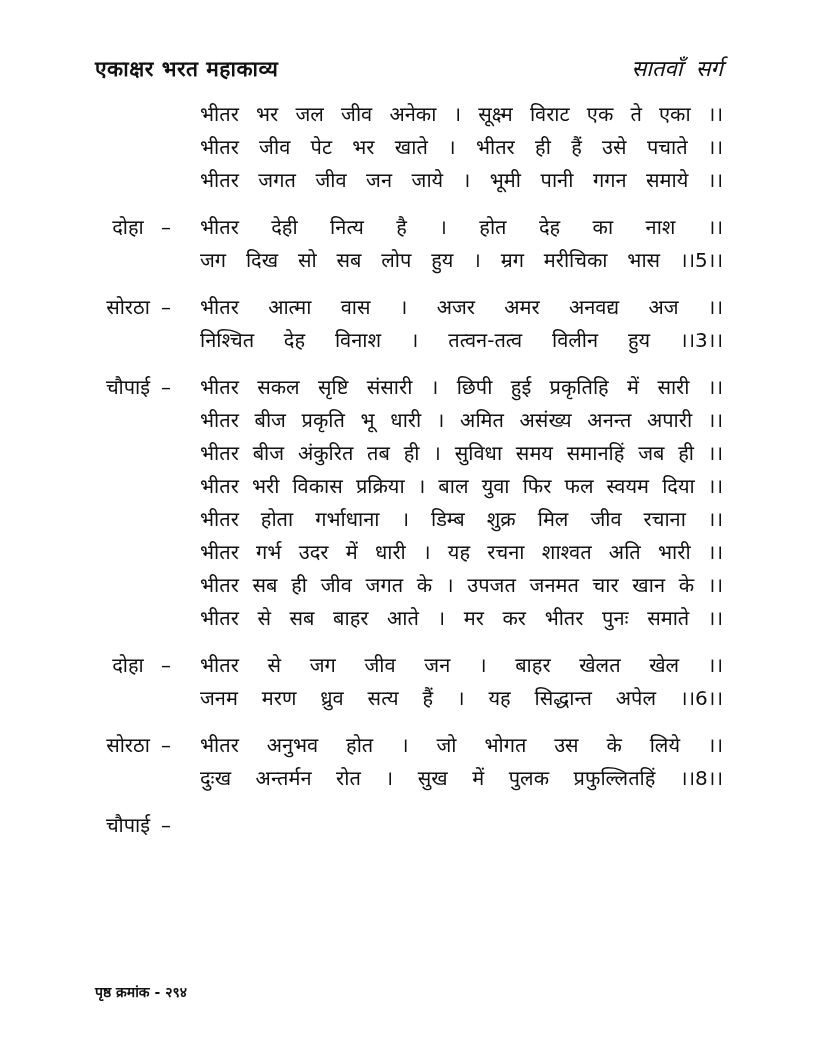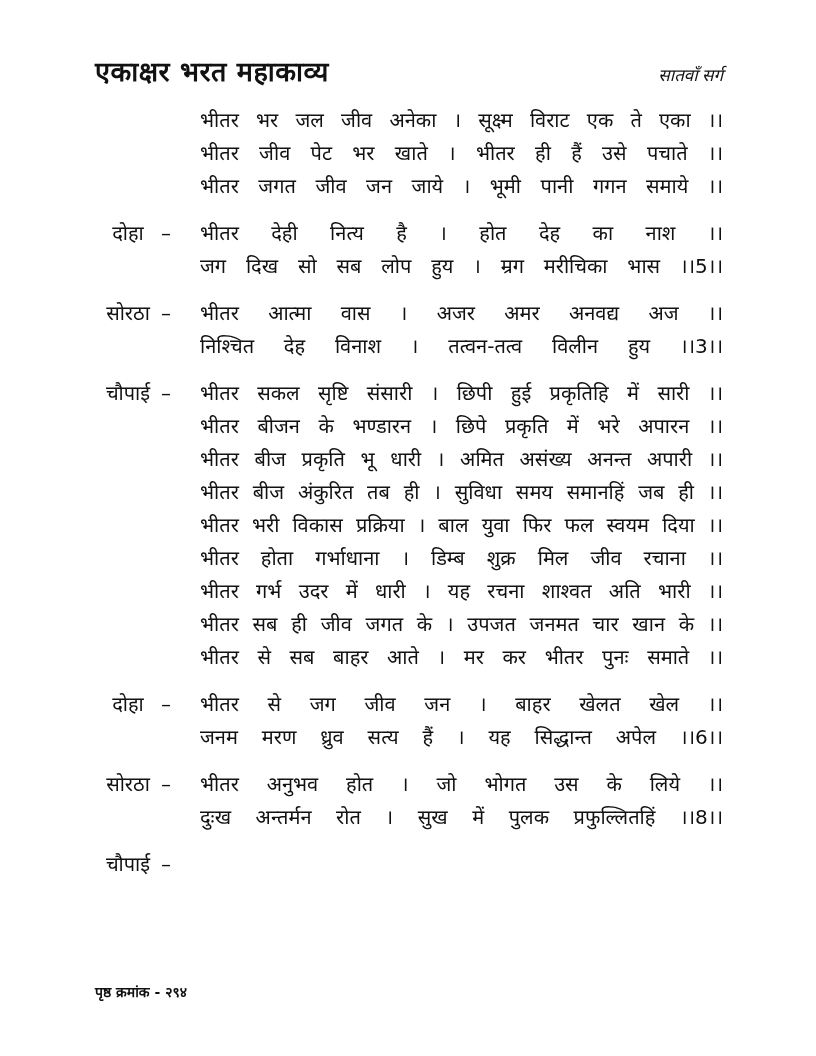--- a/index.html
+++ b/index.html
@@ -21,29 +21,29 @@
     left: 95px;
     width: 628px;
   }
   .page-header {
     display: flex;
     justify-content: space-between;
     align-items: baseline;
     margin-bottom: 15px;
   }
   .page-title {
-    font-size: 27px;
+    font-size: 21px;
     font-weight: 800;
     letter-spacing: 0.5px;
     white-space: nowrap;
   }
   .chapter-title {
-    font-size: 17px;
+    font-size: 22px;
     font-style: italic;
-    font-family: Liberation Serif, serif;
+    font-family: Liberation Mono, monospace;
     white-space: nowrap;
   }
   .stanza {
     display: flex;
     margin-bottom: 14px;
   }
   .stanza-label {
     width: 66px;
     flex-shrink: 0;
     font-size: 20px;
@@ -111,21 +111,20 @@
       <div class="verse-line">भीतर आत्मा वास । अजर अमर अनवद्य अज ।।</div>
       <div class="verse-line">निश्चित देह विनाश । तत्वन-तत्व विलीन हुय ।।3।।</div>
     </div>
   </div>
 
   <div class="stanza">
     <div class="stanza-label">चौपाई</div>
     <div class="stanza-dash">–</div>
     <div class="verses">
       <div class="verse-line">भीतर सकल सृष्टि संसारी । छिपी हुई प्रकृतिहि में सारी ।।</div>
-      <div class="verse-line">भीतर बीजन के भण्डारन । छिपे प्रकृति में भरे अपारन ।।</div>
       <div class="verse-line">भीतर बीज प्रकृति भू धारी । अमित असंख्य अनन्त अपारी ।।</div>
       <div class="verse-line">भीतर बीज अंकुरित तब ही । सुविधा समय समानहिं जब ही ।।</div>
       <div class="verse-line">भीतर भरी विकास प्रक्रिया । बाल युवा फिर फल स्वयम दिया ।।</div>
       <div class="verse-line">भीतर होता गर्भाधाना । डिम्ब शुक्र मिल जीव रचाना ।।</div>
       <div class="verse-line">भीतर गर्भ उदर में धारी । यह रचना शाश्वत अति भारी ।।</div>
       <div class="verse-line">भीतर सब ही जीव जगत के । उपजत जनमत चार खान के ।।</div>
       <div class="verse-line">भीतर से सब बाहर आते । मर कर भीतर पुनः समाते ।।</div>
     </div>
   </div>
 

